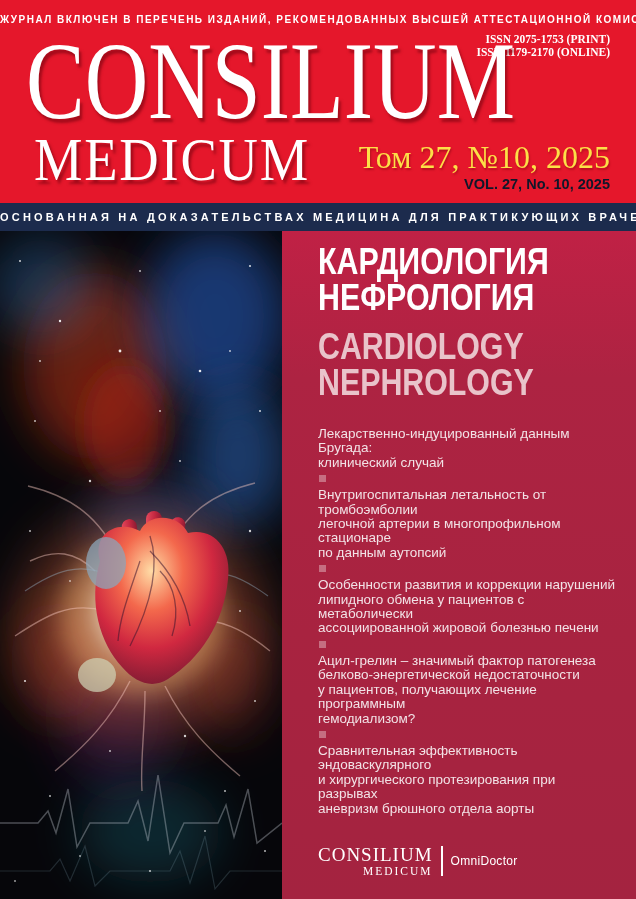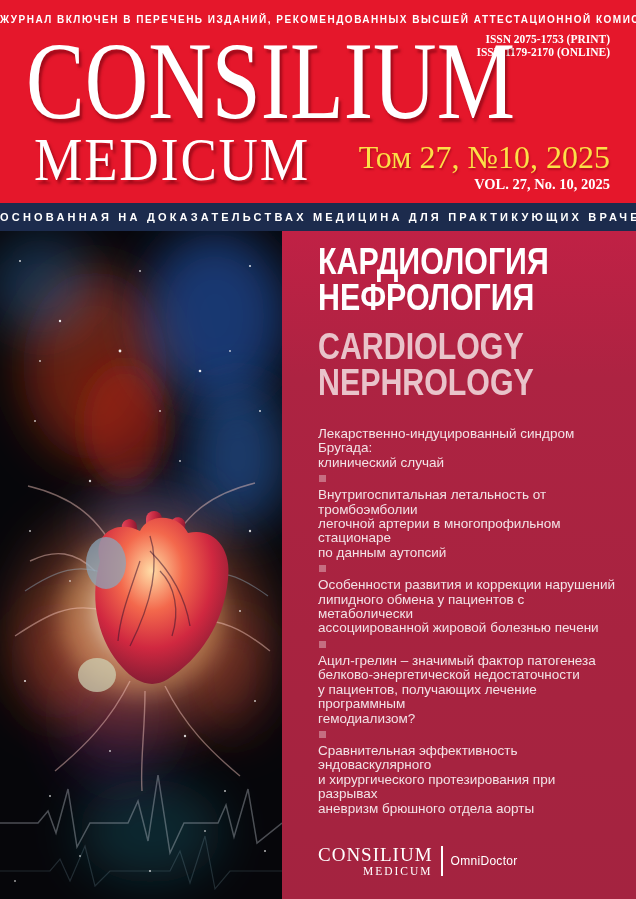--- a/index.html
+++ b/index.html
@@ -13,21 +13,21 @@
   .issn{position:absolute;top:33px;right:26px;text-align:right;color:#fff;
         font-family:Liberation Serif, serif;font-weight:bold;font-size:11.5px;line-height:13px;}
   .title1{position:absolute;top:26px;left:26px;color:#fff;font-family:"Liberation Serif",serif;
           font-size:110px;line-height:1;transform:scaleX(.80);transform-origin:left top;
           text-shadow:3px 4px 3px rgba(110,0,12,.55);white-space:nowrap;}
   .title2{position:absolute;top:128px;left:34px;color:#fff;font-family:"Liberation Serif",serif;
           font-size:62px;line-height:1;transform:scaleX(.88);transform-origin:left top;
           text-shadow:3px 4px 3px rgba(110,0,12,.55);letter-spacing:2px;white-space:nowrap;}
   .vol-ru{position:absolute;top:139px;right:26px;color:#fde047;font-family:"Liberation Serif",serif;
           font-size:32px;white-space:nowrap;text-shadow:1px 2px 2px rgba(110,0,12,.4);}
-  .vol-en{position:absolute;top:176px;right:26px;color:#ffffff;font-family:Liberation Serif, serif;
+  .vol-en{position:absolute;top:176px;right:26px;color:#0f172a;font-family:Liberation Sans, sans-serif;
           font-weight:bold;font-size:14.5px;white-space:nowrap;}
 
   
   .tagline{position:absolute;top:203px;left:0;width:636px;height:28px;background:#1c2b4d;
            color:#fff;font-size:11px;font-weight:bold;letter-spacing:3.2px;line-height:28px;
            text-align:center;white-space:nowrap;}
 
   
   .body{position:absolute;top:231px;left:0;width:516px;height:668px;}
   .art{position:absolute;top:0;left:0;width:282px;height:668px;background:#06060a;}
@@ -202,21 +202,21 @@
       <div class="topics">
         <div class="topic-ru">КАРДИОЛОГИЯ</div>
         <div class="topic-ru">НЕФРОЛОГИЯ</div>
         <div class="gap"></div>
         <div class="topic-en">CARDIOLOGY</div>
         <div class="topic-en">NEPHROLOGY</div>
       </div>
 
       <ul class="articles">
         <li>
-          <span class="art-title">Лекарственно-индуцированный синдром Бругада:
+          <span class="art-title">Лекарственно-индуцированный данным Бругада:
 клинический случай</span>
           <span class="bullet"></span>
         </li>
         <li>
           <span class="art-title">Внутригоспитальная летальность от тромбоэмболии
 легочной артерии в многопрофильном стационаре
 по данным аутопсий</span>
           <span class="bullet"></span>
         </li>
         <li>

